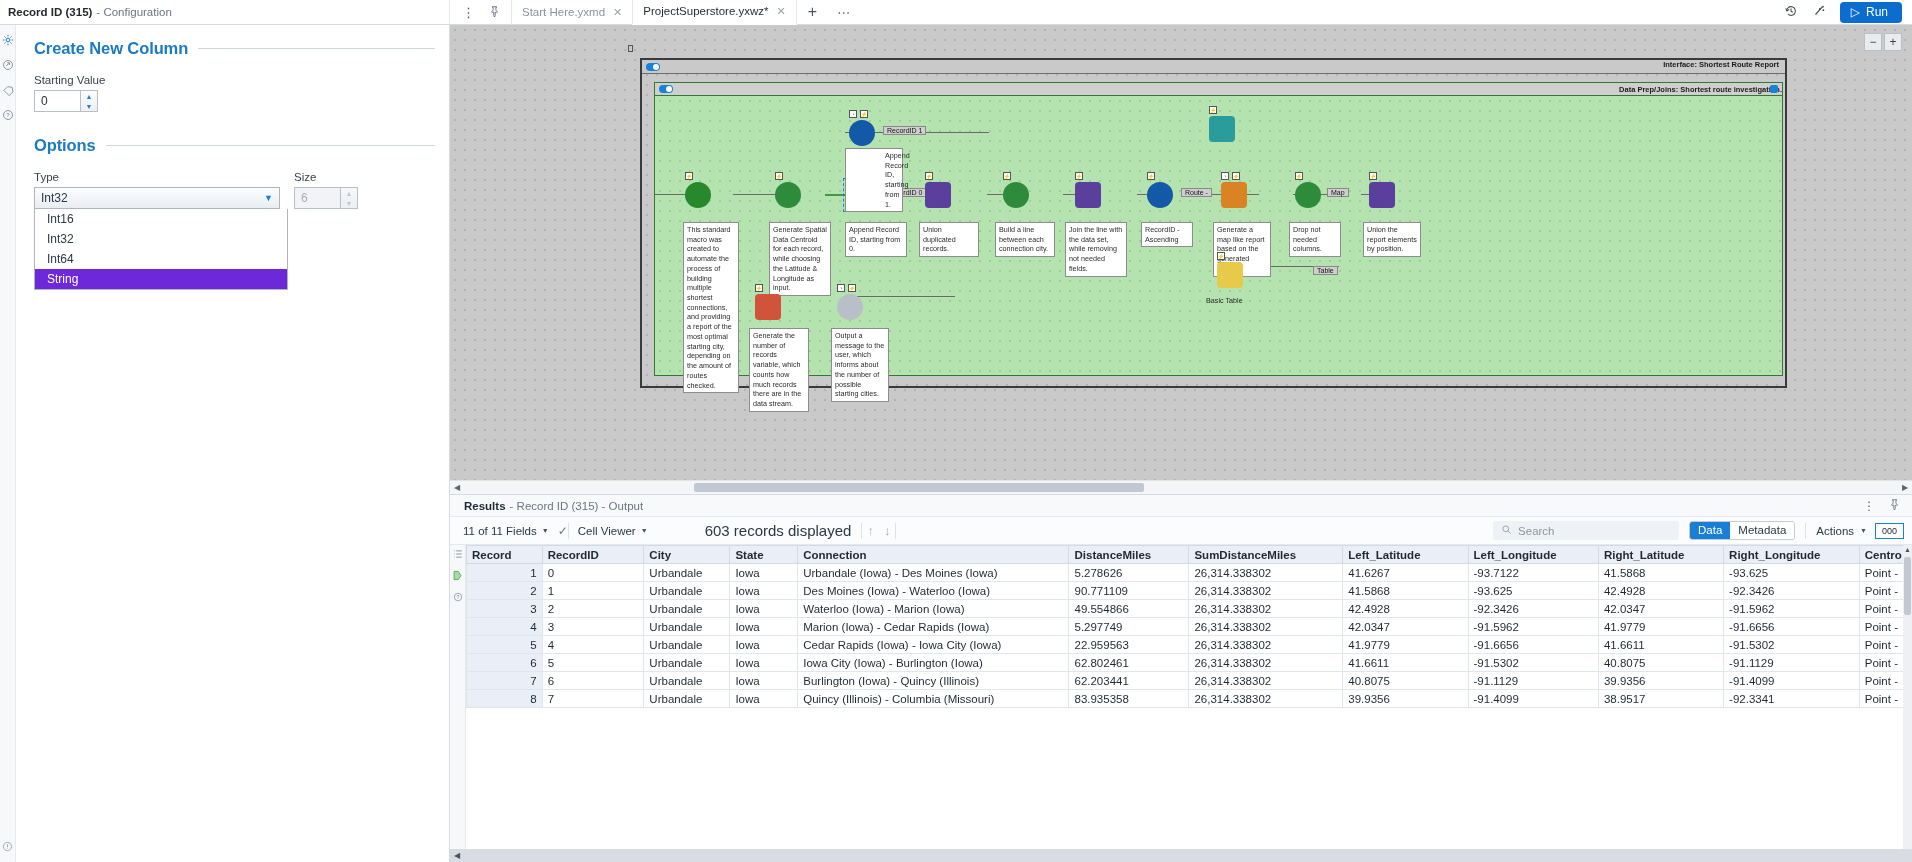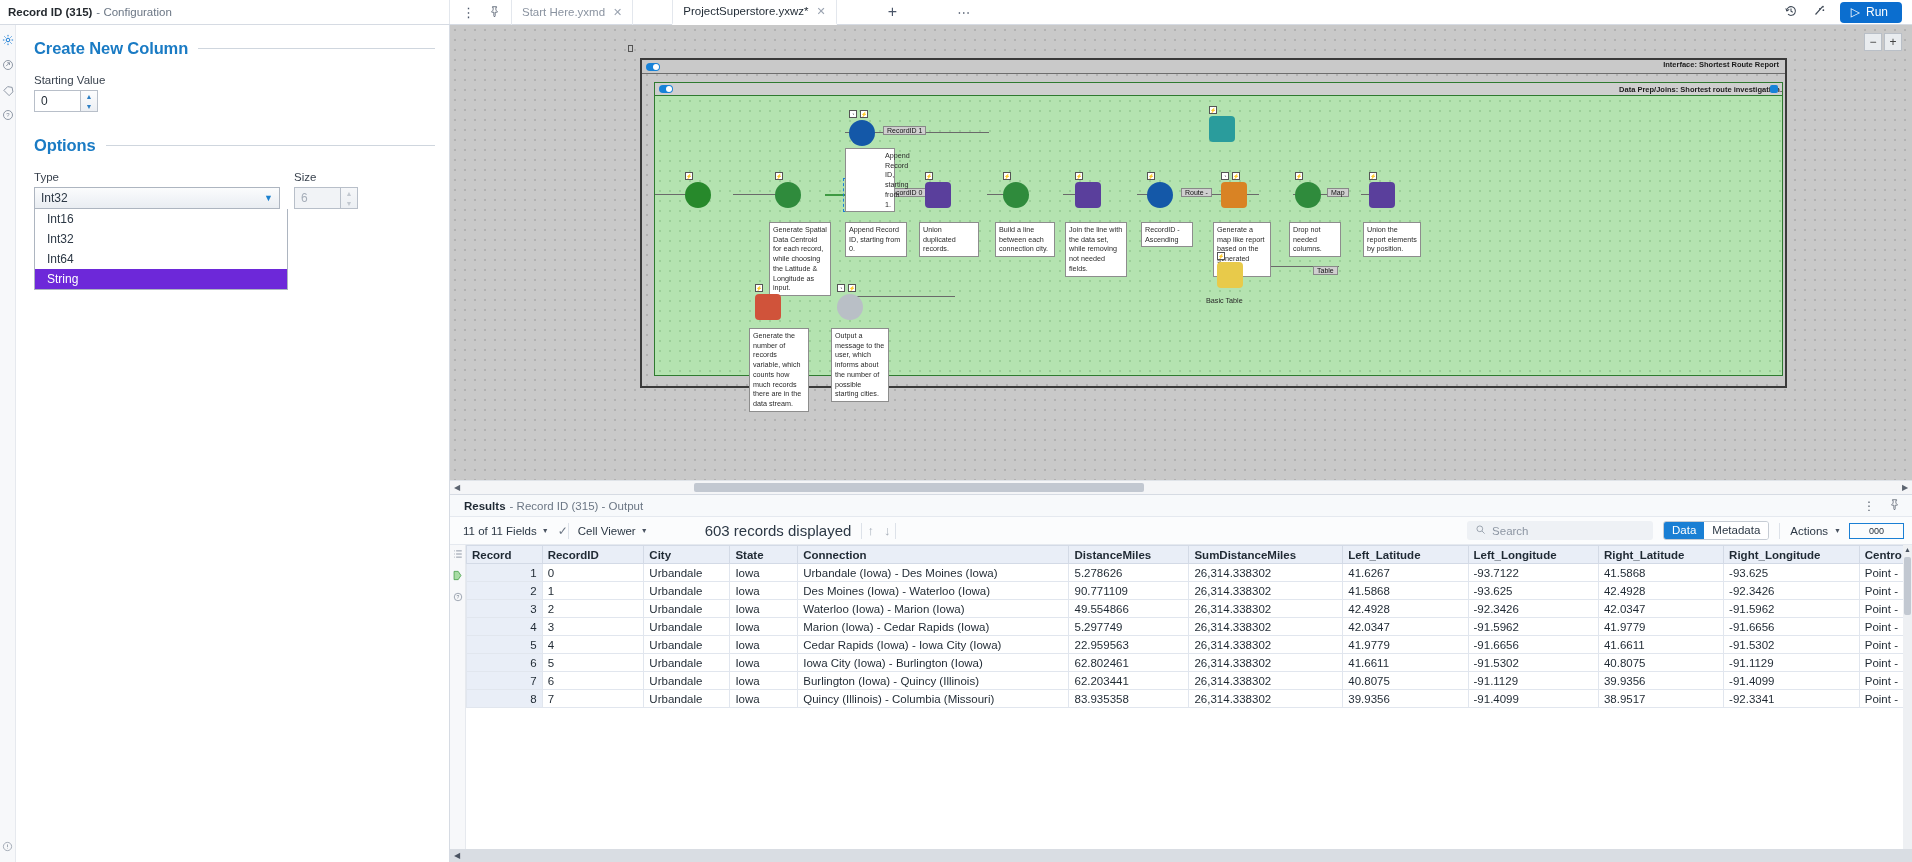--- a/index.html
+++ b/index.html
@@ -14,21 +14,21 @@
   
   .topbar { height: 25px; display: flex; align-items: stretch; background: #fff;
             border-bottom: 1px solid #d6dbe3; flex: 0 0 25px; }
   .topbar-left { width: 450px; display: flex; align-items: center; padding-left: 8px;
                  border-right: 1px solid #e3e7ed; }
   .cfg-title { font-size: 11.5px; font-weight: bold; color: #24292e; }
   .cfg-sub { font-size: 11.5px; color: #6b7684; margin-left: 4px; font-weight: normal; }
   .topbar-right { flex: 1; display: flex; align-items: center; }
   .tb-icons { display: flex; align-items: center; gap: 14px; padding: 0 12px; color: #4a5568; }
   .tb-icon { font-size: 13px; cursor: pointer; line-height: 1; }
-  .tabs { display: flex; align-items: stretch; height: 25px; gap: 40px; }
+  .tabs { display: flex; align-items: stretch; height: 25px; }
   .tab { display: flex; align-items: center; padding: 0 10px; font-size: 11.5px;
          color: #8a93a0; border-left: 1px solid #e3e7ed; border-right:1px solid #e3e7ed;
          cursor: pointer; gap: 8px; margin-left:-1px; }
   .tab.active { color: #1f2933; background: #fff; border-bottom: 2px solid #fff; }
   .tab .x { font-size: 11px; color: #9aa3b0; }
   .tab-add { display:flex; align-items:center; padding: 0 11px; font-size: 16px; color:#4a5568; cursor:pointer; }
   .tab-more { display:flex; align-items:center; padding: 0 9px; font-size: 13px; color:#4a5568; cursor:pointer; }
   .topbar-far { margin-left:auto; display:flex; align-items:center; gap:14px; padding-right:10px; }
   .run-btn { background:#0b6ecf; color:#fff; border-radius:4px; padding: 3px 14px 4px 11px;
              font-size:12px; display:flex; align-items:center; gap:6px; cursor:pointer; }
@@ -150,21 +150,21 @@
   .caret { font-size:7px; color:#4a5361; }
   .check { color:#6d7785; font-size:12px; }
   .arrow-btn { color:#a6aeb9; font-size:13px; padding:0 5px; cursor:pointer; }
   .search-box { margin-left:auto; width:186px; height:19px; background:#eef1f5; border-radius:3px;
                 display:flex; align-items:center; gap:6px; padding:0 8px; color:#8d96a3; font-size:11.5px; }
   .seg { display:flex; margin: 0 10px; border:1px solid #c6ccd4; border-radius:3px; overflow:hidden; }
   .seg-b { font-size:11.5px; padding: 2px 8px 3px; cursor:pointer; background:#fff; color:#2c3845; }
   .seg-b.on { background:#1a7fd4; color:#fff; }
   .actions { display:flex; align-items:center; gap:6px; font-size:11.5px; color:#2c3845;
              padding-right:8px; cursor:pointer; }
-  .zero-box { border:1px solid #1a7fd4; font-size:9px; font-weight:normal; padding:2px 19px;
+  .zero-box { border:1px solid #1a7fd4; font-size:9px; font-weight:normal; padding:2px 6px;
               margin-right:8px; color:#1f2933; cursor:pointer; }
 
   .grid-area { flex:1; display:flex; min-height:0; }
   .grid-rail { width:16px; flex:0 0 16px; background:#f7f8fa; border-right:1px solid #e6e9ee;
                display:flex; flex-direction:column; align-items:center; padding-top:4px; gap:9px; }
   .gr-ic { font-size:10px; color:#7a8494; cursor:pointer; }
   .gr-ic.green { color:#3f9a43; }
   .grid-wrap { flex:1; overflow:hidden; position:relative; }
   table.grid { border-collapse:collapse; width:100%; table-layout:fixed; }
   table.grid th { background:#e9eef7; border:1px solid #d3dae6; font-size:11.5px; font-weight:bold;
@@ -362,20 +362,21 @@
               <div class="wire" style="left:190px; top:36px; width:144px;"></div>
               <div class="wire" style="left:190px; top:200px; width:100px;"></div>
               <div class="wire" style="left:230px; top:200px; width:70px;"></div>
               <div class="wire" style="left:574px; top:170px; width:110px;"></div>
 
               <div class="node" style="left:30px; top:86px; background:#27892b;">
                 <div class="node-badges">
                     <span class="badge">⚡</span>
                   </div>
               </div>
+              <div class="anno" style="left:28px; top:126px; width:56px;">This standard macro was created to automate the process of building multiple shortest connections, and providing a report of the most optimal starting city, depending on the amount of routes checked.</div>
 
               <div class="node" style="left:120px; top:86px; background:#2f8b3c;">
                 <div class="node-badges">
                     <span class="badge">⚡</span>
                   </div>
               </div>
               <div class="anno" style="left:114px; top:126px; width:62px;">Generate Spatial Data Centroid for each record, while choosing the Latitude &amp; Longitude as input.</div>
 
               <div class="sel-box" style="left:188px; top:82px; width:38px; height:34px;"></div>
               <div class="node" style="left:194px; top:86px; background:#1458a8;">
@@ -387,21 +388,21 @@
               <div class="conn-label" style="left:228px; top:92px;">RecordID 0</div>
               <div class="anno" style="left:190px; top:126px; width:62px;">Append Record ID, starting from 0.</div>
 
               <div class="node" style="left:194px; top:24px; background:#1458a8;">
                 <div class="node-badges">
                   <span class="badge">◔</span>
                   <span class="badge">⚡</span>
                 </div>
               </div>
               <div class="conn-label" style="left:228px; top:30px;">RecordID 1</div>
-              <div class="anno" style="left:190px; top:52px; width:50px;padding-left:39px;">Append Record ID, starting from 1.</div>
+              <div class="anno" style="left:190px; top:52px; width:58px;padding-left:39px;">Append Record ID, starting from 1.</div>
 
               <div class="node sq" style="left:270px; top:86px; background:#5a3f9c;">
                 <div class="node-badges">
                     <span class="badge">⚡</span>
                   </div>
               </div>
               <div class="anno" style="left:264px; top:126px; width:60px;">Union duplicated records.</div>
 
               <div class="node" style="left:348px; top:86px; background:#2f8b3c;">
                 <div class="node-badges">

